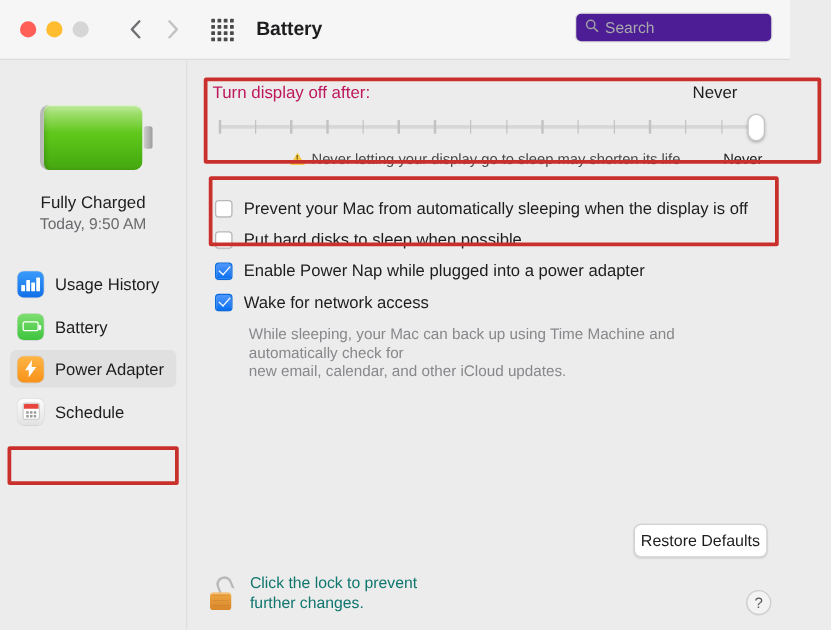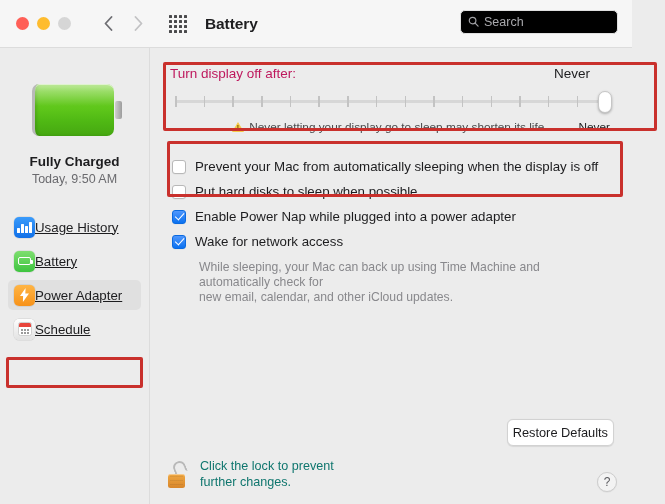--- a/index.html
+++ b/index.html
@@ -78,21 +78,21 @@
     color: #1d1d1f;
     letter-spacing: -0.1px;
   }
 
   .search-box {
     position: absolute;
     right: 14px;
     top: 10px;
     width: 158px;
     height: 24px;
-    background: #000000;
+    background: #4c1d95;
     border: 1px solid #dfdfdf;
     border-radius: 5px;
     display: flex;
     align-items: center;
     padding: 0 7px;
     gap: 5px;
   }
   .search-box .ph {
     font-size: 12.5px;
     color: #a9a9ad;
@@ -152,42 +152,42 @@
     top: 17px;
     width: 7px;
     height: 18px;
     border-radius: 2px;
     background: linear-gradient(to right, #cfcfcf, #9d9d9d);
   }
 
   .batt-status {
     text-align: center;
     font-size: 13.5px;
-    font-weight: bold;
+    font-weight: normal;
     color: #1d1d1f;
     margin-bottom: 3px;
   }
   .batt-time {
     text-align: center;
     font-size: 12.5px;
     color: #6a6a6e;
     margin-bottom: 26px;
   }
 
   .side-list { padding: 0 8px; }
 
   .side-item {
     display: flex;
     align-items: center;
+    gap: 9px;
     height: 30px;
     padding: 0 6px;
     border-radius: 5px;
     margin-bottom: 4px;
     position: relative;
-    text-decoration: underline;
   }
   .side-item.selected { background: #e0e0e0; }
   .side-label {
     font-size: 13.3px;
     color: #1d1d1f;
   }
 
   .sq-icon {
     width: 21px; height: 21px;
     border-radius: 5px;

